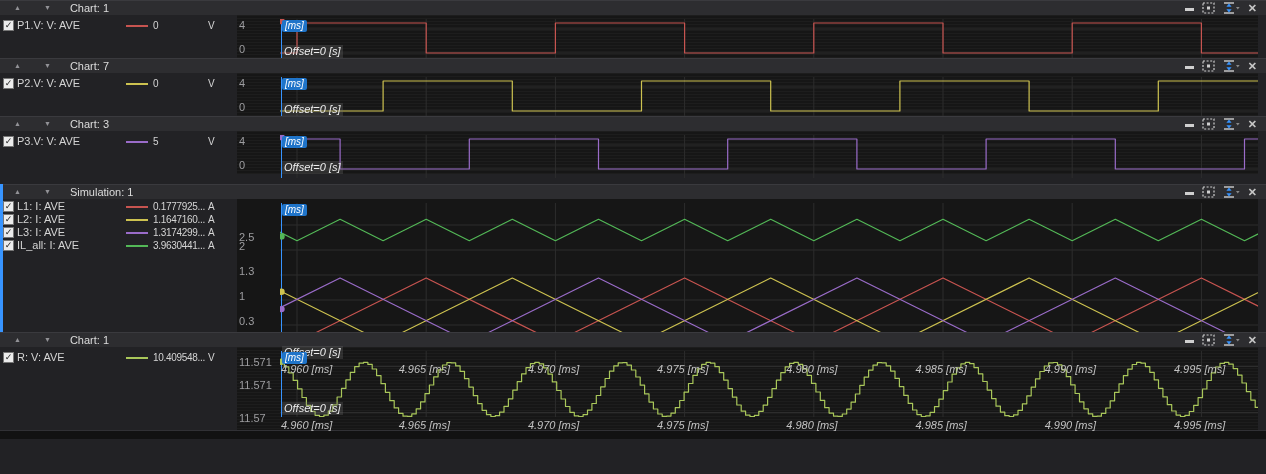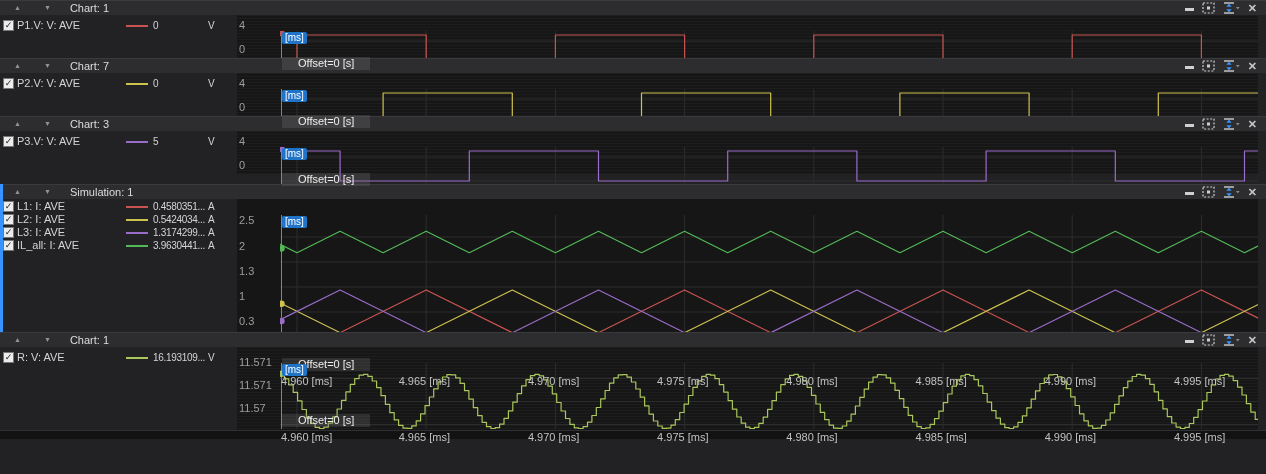--- a/index.html
+++ b/index.html
@@ -17,26 +17,26 @@
   .lrow{position:relative;height:13px;}
   .cb{position:absolute;left:3px;top:1px;width:9px;height:9px;background:#ececec;border:1px solid #767676;
       color:#1c1c1c;font-size:9px;line-height:9px;text-align:center;}
   .lname{position:absolute;left:17px;top:0;color:#d4d4d4;font-size:11px;line-height:13px;white-space:nowrap;}
   .swatch{position:absolute;left:126px;top:6px;width:22px;height:2px;}
   .lval{position:absolute;left:153px;top:0;color:#d4d4d4;font-size:10px;letter-spacing:-0.3px;line-height:13px;white-space:nowrap;}
   .lunit{position:absolute;left:208px;top:0;color:#d4d4d4;font-size:10px;line-height:13px;}
   .chartwrap{position:relative;width:1021px;flex:none;background:#161616;height:100%;}
   .striped{background:repeating-linear-gradient(180deg,#1d1d1d 0px,#1d1d1d 1px,#161616 1px,#161616 3px);}
   .ylab{position:absolute;left:2px;color:#9d9da0;font-size:11px;line-height:13px;white-space:nowrap;}
-  .plot{position:absolute;left:43px;top:16px;width:978px;height:100%;}
+  .plot{position:absolute;left:43px;top:4px;width:978px;height:100%;font-style:italic;}
   .plot svg{position:absolute;left:0;top:0;display:block;}
   .badge{position:absolute;left:2px;top:1px;background:#1f74c9;color:#ffffff;font-size:10px;line-height:12px;
          padding:0 3px;border-radius:2px;z-index:4;}
   .offset{position:absolute;left:2px;color:#ededed;font-size:11px;line-height:13px;background:rgba(115,115,115,0.28);
-          padding:0 16px;z-index:4;white-space:nowrap;}
+          padding:0 2px;z-index:4;white-space:nowrap;}
   .xlab{position:absolute;color:#c2c2c2;font-size:11px;line-height:12px;white-space:nowrap;z-index:3;}
   .selbar{position:absolute;left:0;top:-1px;width:3px;height:calc(100% + 1px);background:#3794ff;z-index:6;}
   .filler{height:8px;background:#121212;border-top:1px solid #313135;}
 </style>
 </head>
 <body>
 
 <div id="app">
   <div class="panel" style="height:58px">
 
@@ -249,47 +249,47 @@
           </span>
         <span class="closex">✕</span>
       </span>
     </div>
     <div class="pbody" style="height:179px">
       <div class="legend" style="padding-top:1px">
           <div class="lrow">
       <span class="cb">✓</span>
       <span class="lname">L1: I: AVE</span>
       <span class="swatch" style="background:#c75450"></span>
-      <span class="lval">0.4580351...</span>
+      <span class="lval">0.1777925...</span>
       <span class="lunit">A</span>
     </div>
           <div class="lrow">
       <span class="cb">✓</span>
       <span class="lname">L2: I: AVE</span>
       <span class="swatch" style="background:#cdc250"></span>
-      <span class="lval">0.5424034...</span>
+      <span class="lval">1.1647160...</span>
       <span class="lunit">A</span>
     </div>
           <div class="lrow">
       <span class="cb">✓</span>
       <span class="lname">L3: I: AVE</span>
       <span class="swatch" style="background:#9a6cc9"></span>
       <span class="lval">1.3174299...</span>
       <span class="lunit">A</span>
     </div>
           <div class="lrow">
       <span class="cb">✓</span>
       <span class="lname">IL_all: I: AVE</span>
       <span class="swatch" style="background:#53b857"></span>
       <span class="lval">3.9630441...</span>
       <span class="lunit">A</span>
     </div>
         </div>
       <div class="chartwrap ">
-        <span class="ylab" style="top:15px">2.5</span>
+        <span class="ylab" style="top:32px">2.5</span>
           <span class="ylab" style="top:40.5px">2</span>
           <span class="ylab" style="top:65.5px">1.3</span>
           <span class="ylab" style="top:90.5px">1</span>
           <span class="ylab" style="top:115.5px">0.3</span>
           <span class="ylab" style="top:140.5px">0</span>
         <div class="plot">
           <svg width="978" height="158" viewBox="0 0 978 158">
             <line x1="17.0" y1="0" x2="17.0" y2="158" stroke="#2d2d2d" stroke-width="1"></line>
               <line x1="146.2" y1="0" x2="146.2" y2="158" stroke="#2d2d2d" stroke-width="1"></line>
               <line x1="275.4" y1="0" x2="275.4" y2="158" stroke="#2d2d2d" stroke-width="1"></line>
@@ -353,28 +353,28 @@
           </span>
         <span class="closex">✕</span>
       </span>
     </div>
     <div class="pbody" style="height:83px">
       <div class="legend" style="padding-top:4px">
           <div class="lrow">
       <span class="cb">✓</span>
       <span class="lname">R: V: AVE</span>
       <span class="swatch" style="background:#a9c75a"></span>
-      <span class="lval">16.193109...</span>
+      <span class="lval">10.409548...</span>
       <span class="lunit">V</span>
     </div>
         </div>
       <div class="chartwrap striped">
         <span class="ylab" style="top:9.0px">11.571</span>
           <span class="ylab" style="top:32.0px">11.571</span>
-          <span class="ylab" style="top:55.0px">11.57</span>
+          <span class="ylab" style="top:65px">11.57</span>
         <div class="plot">
           <svg width="978" height="66" viewBox="0 0 978 66">
             <line x1="17.0" y1="0" x2="17.0" y2="66" stroke="#2d2d2d" stroke-width="1"></line>
               <line x1="146.2" y1="0" x2="146.2" y2="66" stroke="#2d2d2d" stroke-width="1"></line>
               <line x1="275.4" y1="0" x2="275.4" y2="66" stroke="#2d2d2d" stroke-width="1"></line>
               <line x1="404.6" y1="0" x2="404.6" y2="66" stroke="#2d2d2d" stroke-width="1"></line>
               <line x1="533.8" y1="0" x2="533.8" y2="66" stroke="#2d2d2d" stroke-width="1"></line>
               <line x1="663.0" y1="0" x2="663.0" y2="66" stroke="#2d2d2d" stroke-width="1"></line>
               <line x1="792.2" y1="0" x2="792.2" y2="66" stroke="#2d2d2d" stroke-width="1"></line>
               <line x1="921.4" y1="0" x2="921.4" y2="66" stroke="#2d2d2d" stroke-width="1"></line>

